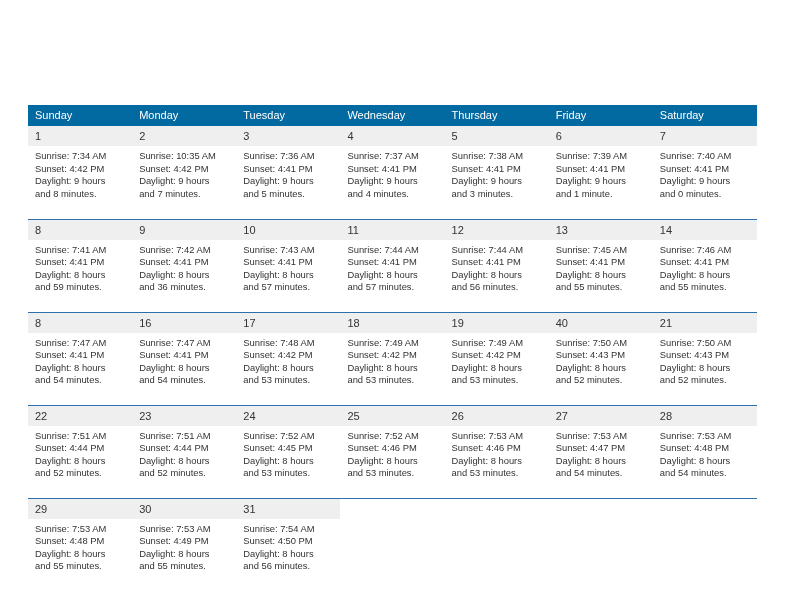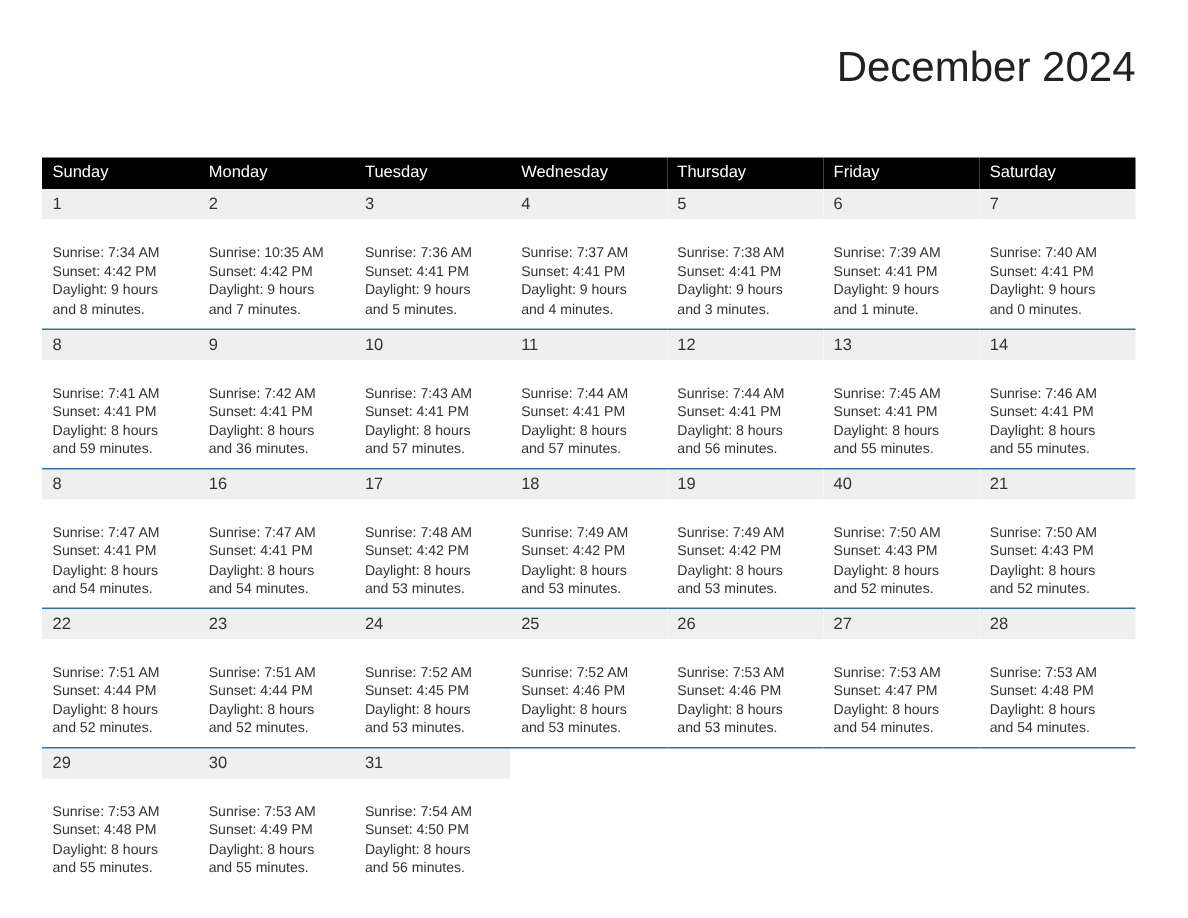--- a/index.html
+++ b/index.html
@@ -86,21 +86,21 @@
   
   .calendar {
     position: absolute;
     left: 28px;
     top: 105px;
     width: 729px;
     border-collapse: collapse;
     table-layout: fixed;
   }
   .calendar th {
-    background: #000000;
+    background: #0369a1;
     color: #ffffff;
     font-size: 11px;
     font-weight: normal;
     text-align: left;
     padding: 5px 0 5px 7px;
     height: 21px;
     line-height: 11px;
   }
   .calendar td {
     vertical-align: top;
@@ -121,37 +121,36 @@
     font-size: 11px;
     color: #333333;
     padding: 4px 0 4px 7px;
     height: 20px;
     line-height: 12px;
   }
   .daynum.empty {
     background: #ffffff;
   }
   .details {
-    padding: 16px 5px 0 7px;
+    padding: 4px 5px 0 7px;
     font-size: 9.4px;
     color: #333333;
     line-height: 12.6px;
   }
   .details div { white-space: nowrap; }
 </style>
 </head>
 <body>
 
 <div class="page">
 
   <div class="header">
 
 
     <div class="title-block">
-      <div class="cal-title">December 2024</div>
     </div>
 
   </div>
 
   <table class="calendar">
     <thead>
       <tr>
         <th>Sunday</th>
         <th>Monday</th>
         <th>Tuesday</th>

